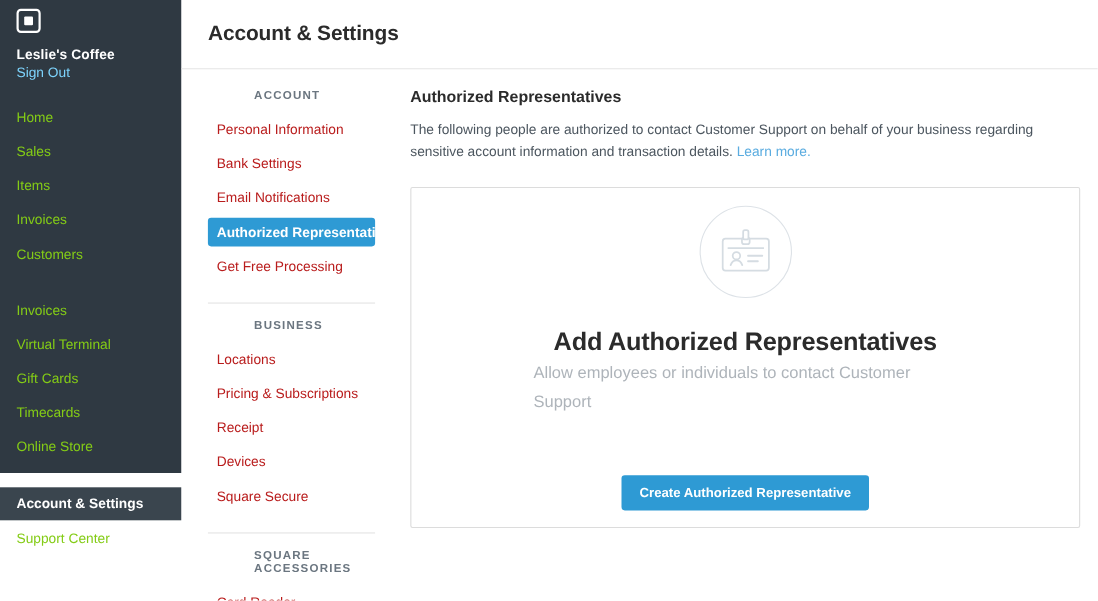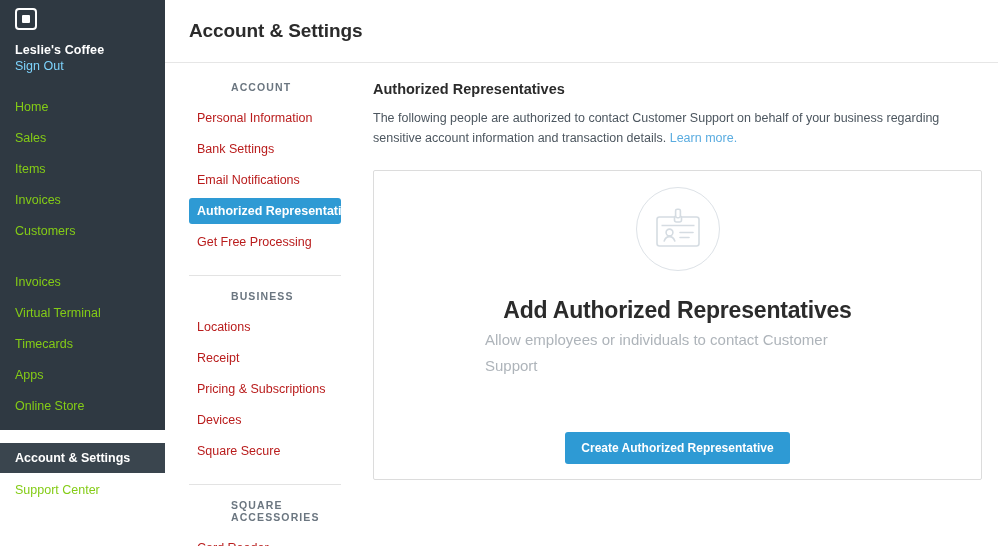--- a/index.html
+++ b/index.html
@@ -218,22 +218,22 @@
       <div class="nav-item">Items</div>
       <div class="nav-item">Invoices</div>
       <div class="nav-item">Customers</div>
     </div>
 
     <div class="sb-divider"></div>
 
     <div class="nav-group">
       <div class="nav-item">Invoices</div>
       <div class="nav-item">Virtual Terminal</div>
+      <div class="nav-item">Gift Cards</div>
       <div class="nav-item">Timecards</div>
-      <div class="nav-item">Apps</div>
       <div class="nav-item">Online Store</div>
     </div>
 
     <div class="sb-divider"></div>
 
     <div class="nav-group">
       <div class="nav-item active">Account &amp; Settings</div>
       <div class="nav-item">Support Center</div>
     </div>
 
@@ -257,22 +257,22 @@
           <div class="subnav-item">Email Notifications</div>
           <div class="subnav-item active">Authorized Representatives</div>
           <div class="subnav-item">Get Free Processing</div>
         </div>
 
         <div class="subnav-divider"></div>
 
         <div class="subnav-section">
           <div class="subnav-title">BUSINESS</div>
           <div class="subnav-item">Locations</div>
+          <div class="subnav-item">Pricing &amp; Subscriptions</div>
           <div class="subnav-item">Receipt</div>
-          <div class="subnav-item">Pricing &amp; Subscriptions</div>
           <div class="subnav-item">Devices</div>
           <div class="subnav-item">Square Secure</div>
         </div>
 
         <div class="subnav-divider"></div>
 
         <div class="subnav-section">
           <div class="subnav-title">SQUARE ACCESSORIES</div>
           <div class="subnav-item">Card Reader</div>
 

